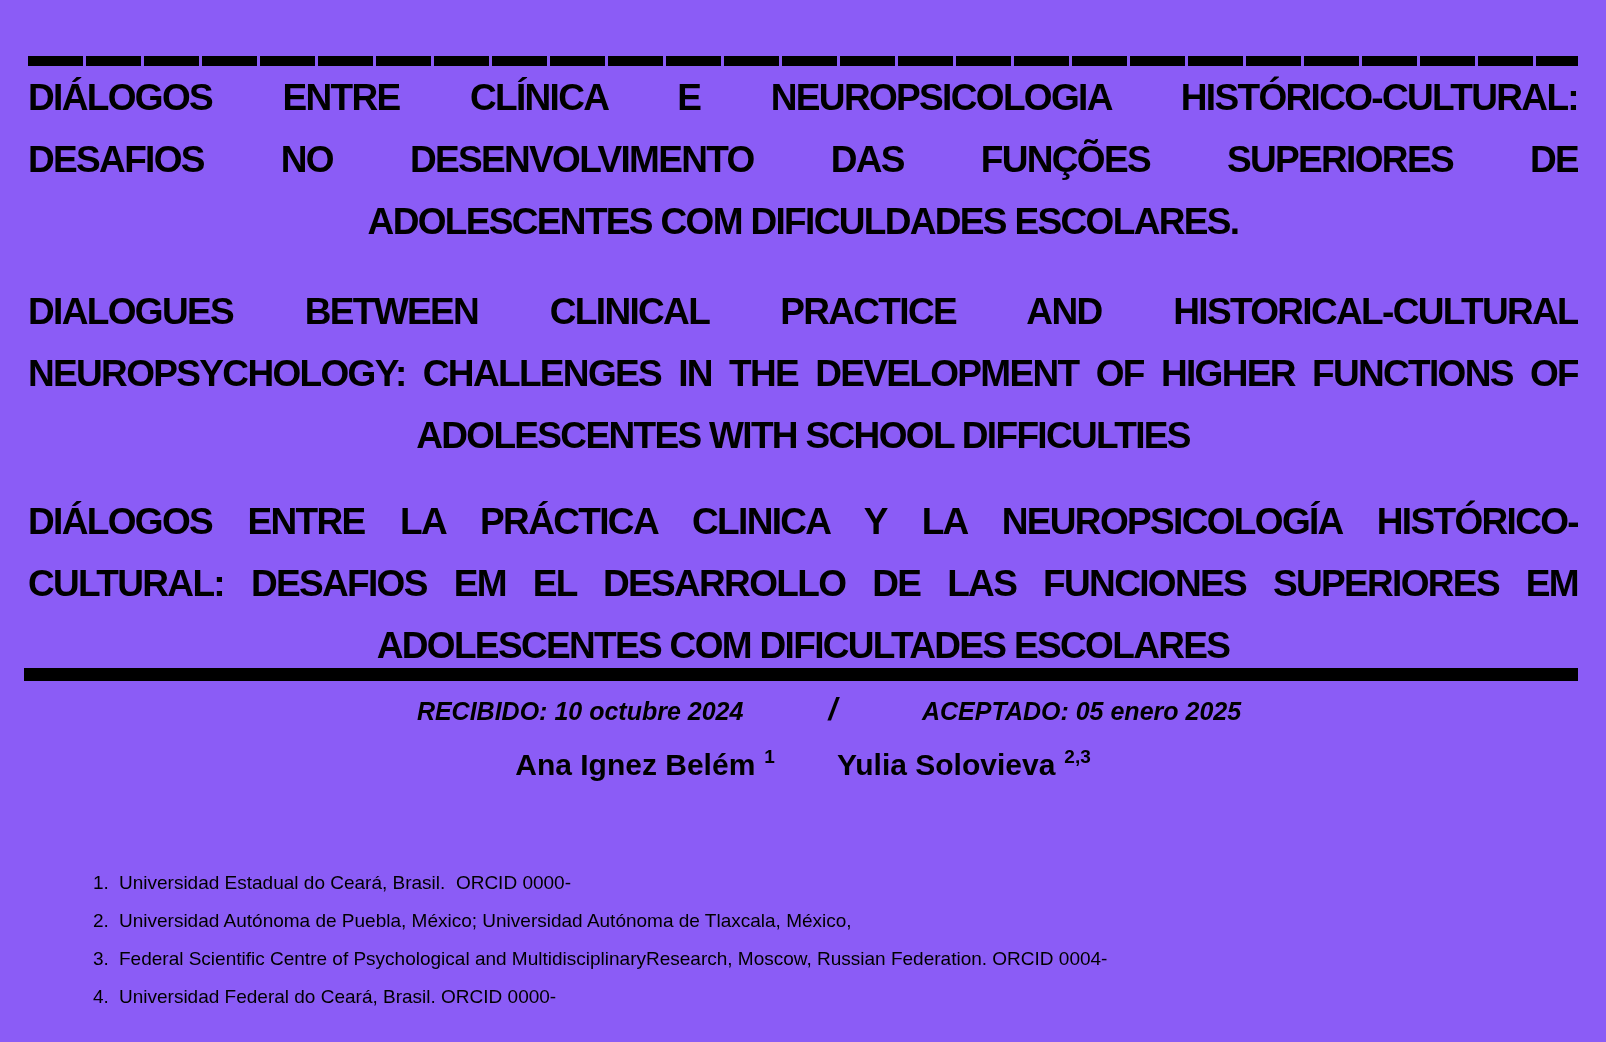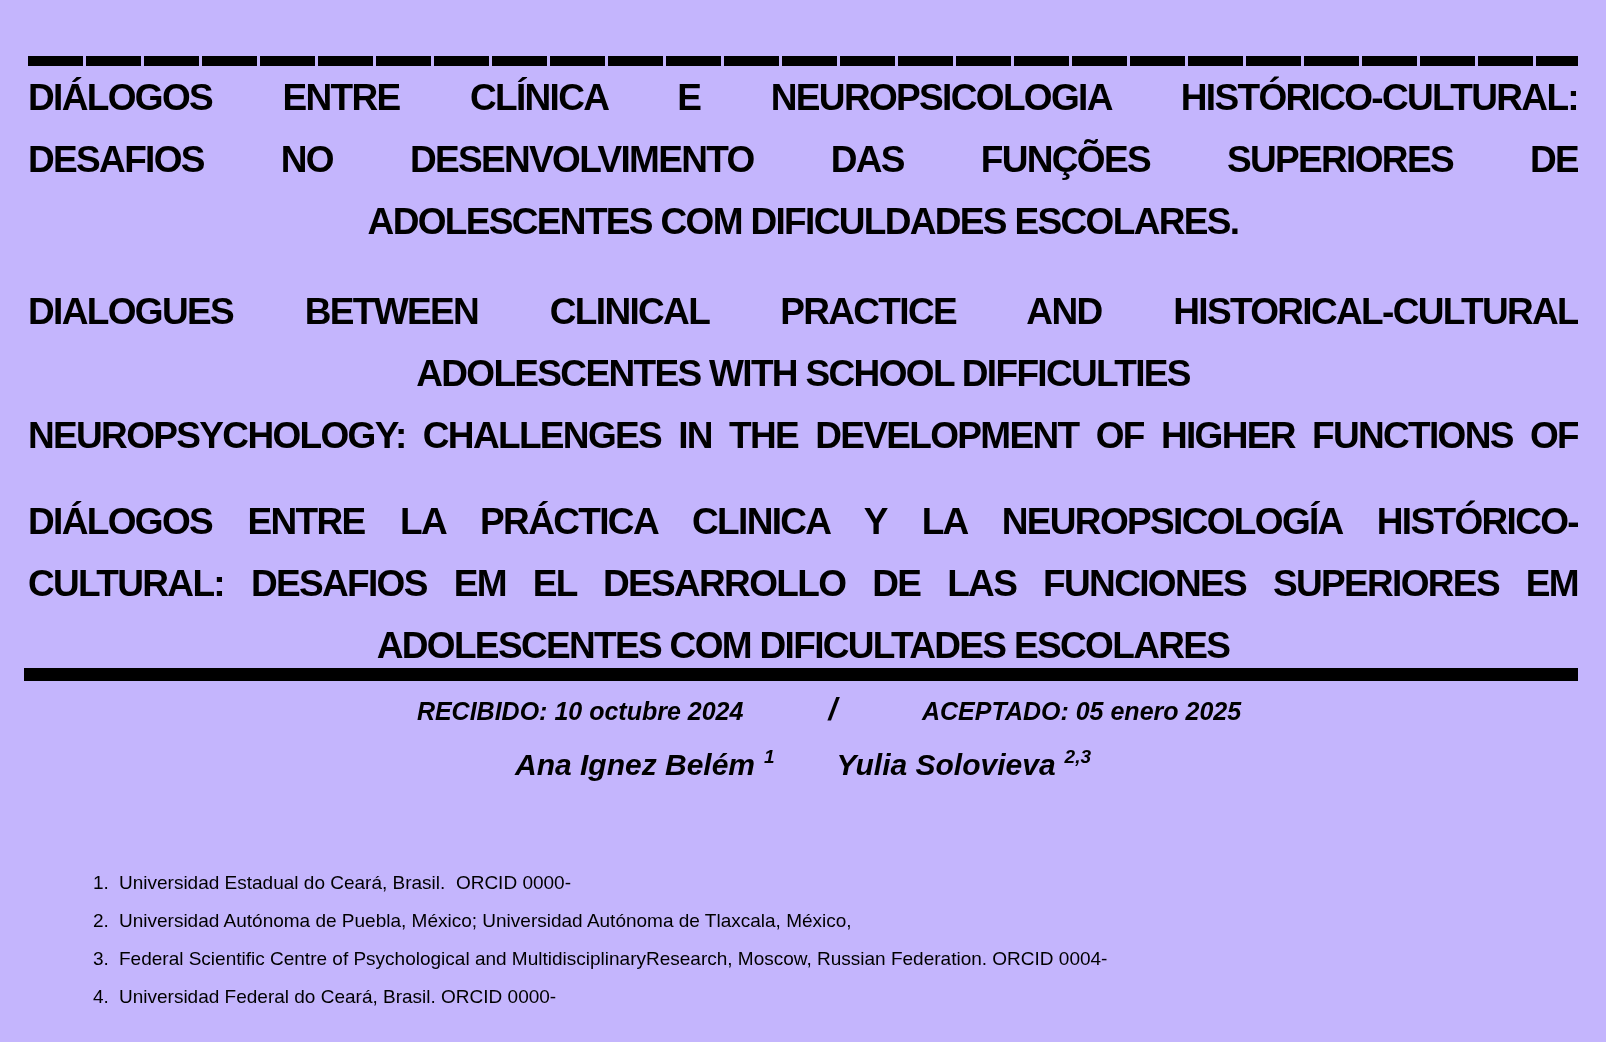--- a/index.html
+++ b/index.html
@@ -1,20 +1,20 @@
 <!DOCTYPE html>
 <html><head>
 <meta charset="utf-8">
 <style>
   html, body { margin: 0; padding: 0; background: #ffffff; }
   .page {
     position: relative;
     width: 1606px;
     height: 1042px;
-    background: #c4b5fd;
+    background: #8b5cf6;
     color: #000000;
     font-family: "Liberation Sans", sans-serif;
     overflow: hidden;
   }
 
   
   .dashed-rule {
     position: absolute;
     left: 28px; top: 56px;
     width: 1550px; height: 10px;
@@ -65,21 +65,20 @@
   
   .authors-row {
     position: absolute;
     left: 0; top: 744px;
     width: 1606px;
     display: flex;
     justify-content: center;
     align-items: baseline;
     gap: 62px;
     font-weight: bold;
-    font-style: italic;
     font-size: 30px;
     line-height: 42px;
   }
   .author sup {
     font-size: 19px;
     margin-left: 9px;
     vertical-align: baseline;
     position: relative;
     top: -12px;
   }
@@ -104,22 +103,22 @@
   <div class="dashed-rule"></div>
 
   <div class="title-block title-pt">
     <div class="title-line jline">DIÁLOGOS ENTRE CLÍNICA E NEUROPSICOLOGIA HISTÓRICO-CULTURAL:</div>
     <div class="title-line jline">DESAFIOS NO DESENVOLVIMENTO DAS FUNÇÕES SUPERIORES DE</div>
     <div class="title-line lline">ADOLESCENTES COM DIFICULDADES ESCOLARES.</div>
   </div>
 
   <div class="title-block title-en">
     <div class="title-line jline">DIALOGUES BETWEEN CLINICAL PRACTICE AND HISTORICAL-CULTURAL</div>
+    <div class="title-line jline">NEUROPSYCHOLOGY: CHALLENGES IN THE DEVELOPMENT OF HIGHER FUNCTIONS OF</div>
     <div class="title-line lline">ADOLESCENTES WITH SCHOOL DIFFICULTIES</div>
-    <div class="title-line jline">NEUROPSYCHOLOGY: CHALLENGES IN THE DEVELOPMENT OF HIGHER FUNCTIONS OF</div>
   </div>
 
   <div class="title-block title-es">
     <div class="title-line jline">DIÁLOGOS ENTRE LA PRÁCTICA CLINICA Y LA NEUROPSICOLOGÍA HISTÓRICO-</div>
     <div class="title-line jline">CULTURAL: DESAFIOS EM EL DESARROLLO DE LAS FUNCIONES SUPERIORES EM</div>
     <div class="title-line lline">ADOLESCENTES COM DIFICULTADES ESCOLARES</div>
   </div>
 
   <div class="solid-rule"></div>
 

